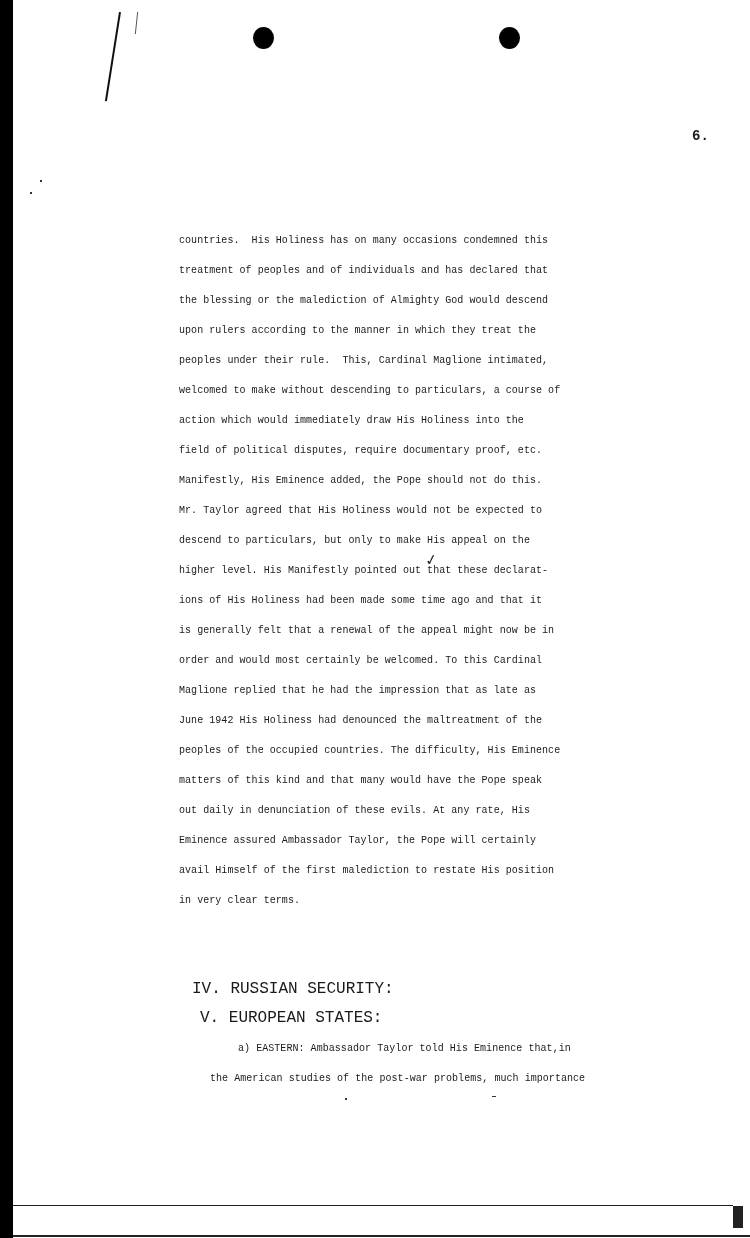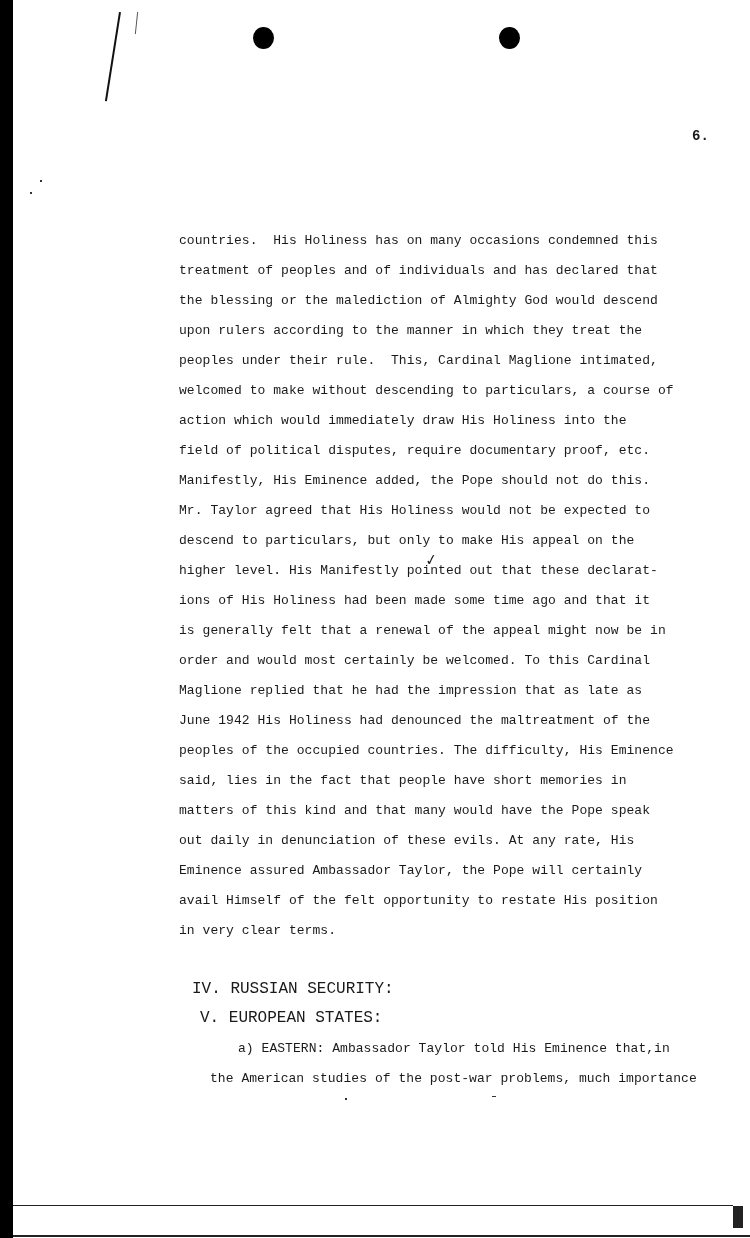--- a/index.html
+++ b/index.html
@@ -8,21 +8,21 @@
       background: #ffffff;
       font-family: "Liberation Mono", "DejaVu Sans Mono", monospace;
       color: #1a1a1a;
     }
     .left-edge { position: absolute; left: 0; top: 0; width: 13px; height: 1238px; background: #000; }
     .punch-hole { position: absolute; width: 21px; height: 22px; border-radius: 50%; background: #000; }
     .pencil-line { position: absolute; left: 119px; top: 12px; width: 2px; height: 90px; background: #111; transform: rotate(9deg); transform-origin: top left; }
     .pencil-line2 { position: absolute; left: 136px; top: 12px; width: 1px; height: 22px; background: #555; transform: rotate(6deg); }
     .page-number { position: absolute; left: 692px; top: 128px; font-size: 14px; font-weight: bold; }
     .body-text { position: absolute; left: 179px; top: 226px; width: 570px; }
-    .line { height: 30px; line-height: 30px; font-size: 13px; white-space: pre; letter-spacing: 0.05px; }
+    .line { height: 30px; line-height: 30px; font-size: 10px; white-space: pre; letter-spacing: 0.05px; }
     .headings { position: absolute; left: 192px; top: 975px; }
     .heading { height: 29px; line-height: 29px; font-size: 16px; white-space: pre; }
     .heading.v { padding-left: 8px; }
     .para2 { position: absolute; left: 188px; top: 1034px; width: 570px; }
     .para2 .line.indent { padding-left: 50px; }
     .para2 .line.out { margin-left: 22px; }
     .checkmark { position: absolute; left: 425px; top: 551px; font-size: 15px; color: #222; font-family: "DejaVu Serif", serif; transform: rotate(-10deg); }
     .rule { position: absolute; left: 13px; height: 1px; background: #222; }
     .corner-mark { position: absolute; left: 733px; top: 1206px; width: 10px; height: 22px; background: #222; }
     .speck { position: absolute; width: 2px; height: 2px; background: #333; }
@@ -50,25 +50,24 @@
   <div class="line">Manifestly, His Eminence added, the Pope should not do this.</div>
   <div class="line">Mr. Taylor agreed that His Holiness would not be expected to</div>
   <div class="line">descend to particulars, but only to make His appeal on the</div>
   <div class="line">higher level. His Manifestly pointed out that these declarat-</div>
   <div class="line">ions of His Holiness had been made some time ago and that it</div>
   <div class="line">is generally felt that a renewal of the appeal might now be in</div>
   <div class="line">order and would most certainly be welcomed. To this Cardinal</div>
   <div class="line">Maglione replied that he had the impression that as late as</div>
   <div class="line">June 1942 His Holiness had denounced the maltreatment of the</div>
   <div class="line">peoples of the occupied countries. The difficulty, His Eminence</div>
-  <div class="line">said, lies in the fact that people have short memories in</div>
   <div class="line">matters of this kind and that many would have the Pope speak</div>
   <div class="line">out daily in denunciation of these evils. At any rate, His</div>
   <div class="line">Eminence assured Ambassador Taylor, the Pope will certainly</div>
-  <div class="line">avail Himself of the felt opportunity to restate His position</div>
+  <div class="line">avail Himself of the first malediction to restate His position</div>
   <div class="line">in very clear terms.</div>
 </div>
 
 <div class="checkmark">✓</div>
 
 <div class="headings">
   <div class="heading">IV. RUSSIAN SECURITY:</div>
   <div class="heading v">V. EUROPEAN STATES:</div>
 </div>
 

